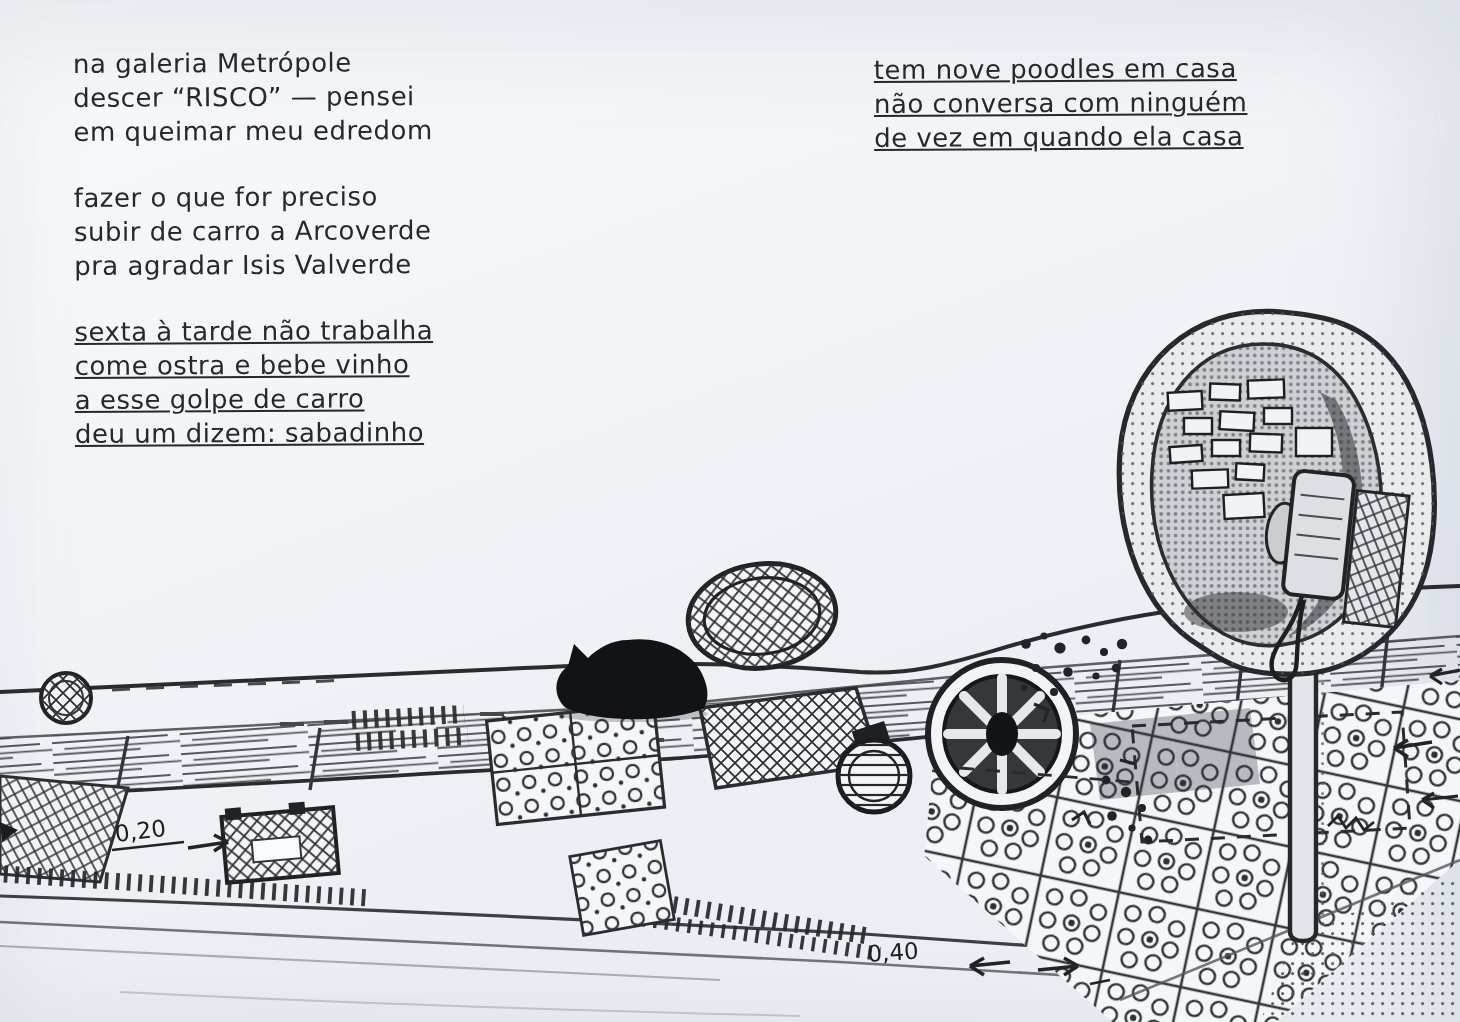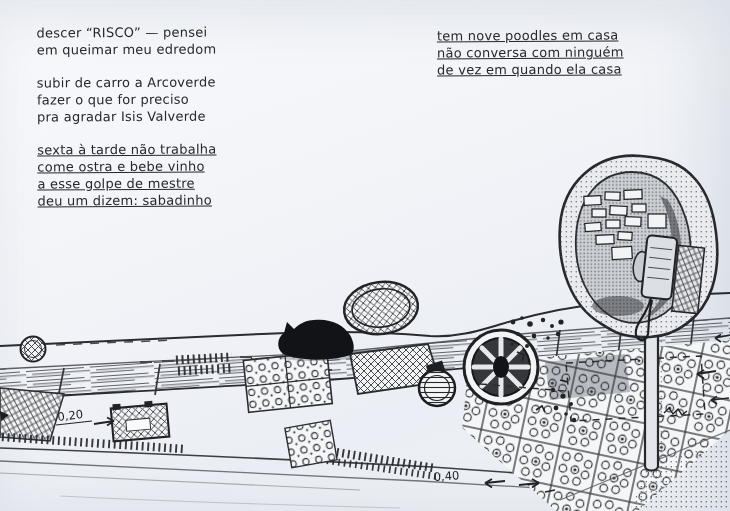--- a/index.html
+++ b/index.html
@@ -253,32 +253,33 @@
       <path d="M648,248 h22 M648,258 h22 M648,268 h22 M648,278 h22" stroke="#4a4c50" stroke-width="1" fill="none"></path>
       <rect x="676" y="243" width="26" height="66" fill="#e3e6ea" stroke="#222327" stroke-width="1.5"></rect>
       <rect x="676" y="243" width="26" height="66" fill="url(#weave)"></rect>
     </g>
     <path d="M651,298 C646,316 638,320 636,330 C634,341 646,344 648,334 C649,327 648,316 652,300" fill="none" stroke="#1d1e21" stroke-width="2.2"></path>
   </g>
 </svg>
 
 <div class="poem" id="poem-left">
   <div class="stanza">
+    <div>na galeria Metrópole</div>
     <div>descer “RISCO” — pensei</div>
     <div>em queimar meu edredom</div>
   </div>
   <div class="stanza">
+    <div>fazer o que for preciso</div>
     <div>subir de carro a Arcoverde</div>
-    <div>fazer o que for preciso</div>
     <div>pra agradar Isis Valverde</div>
   </div>
   <div class="stanza">
     <div>sexta à tarde não trabalha</div>
     <div>come ostra e bebe vinho</div>
-    <div>a esse golpe de mestre</div>
+    <div>a esse golpe de carro</div>
     <div>deu um dizem: sabadinho</div>
   </div>
 </div>
 
 <div class="poem" id="poem-right">
   <div class="stanza">
     <div>tem nove poodles em casa</div>
     <div>não conversa com ninguém</div>
     <div>de vez em quando ela casa</div>
   </div>

